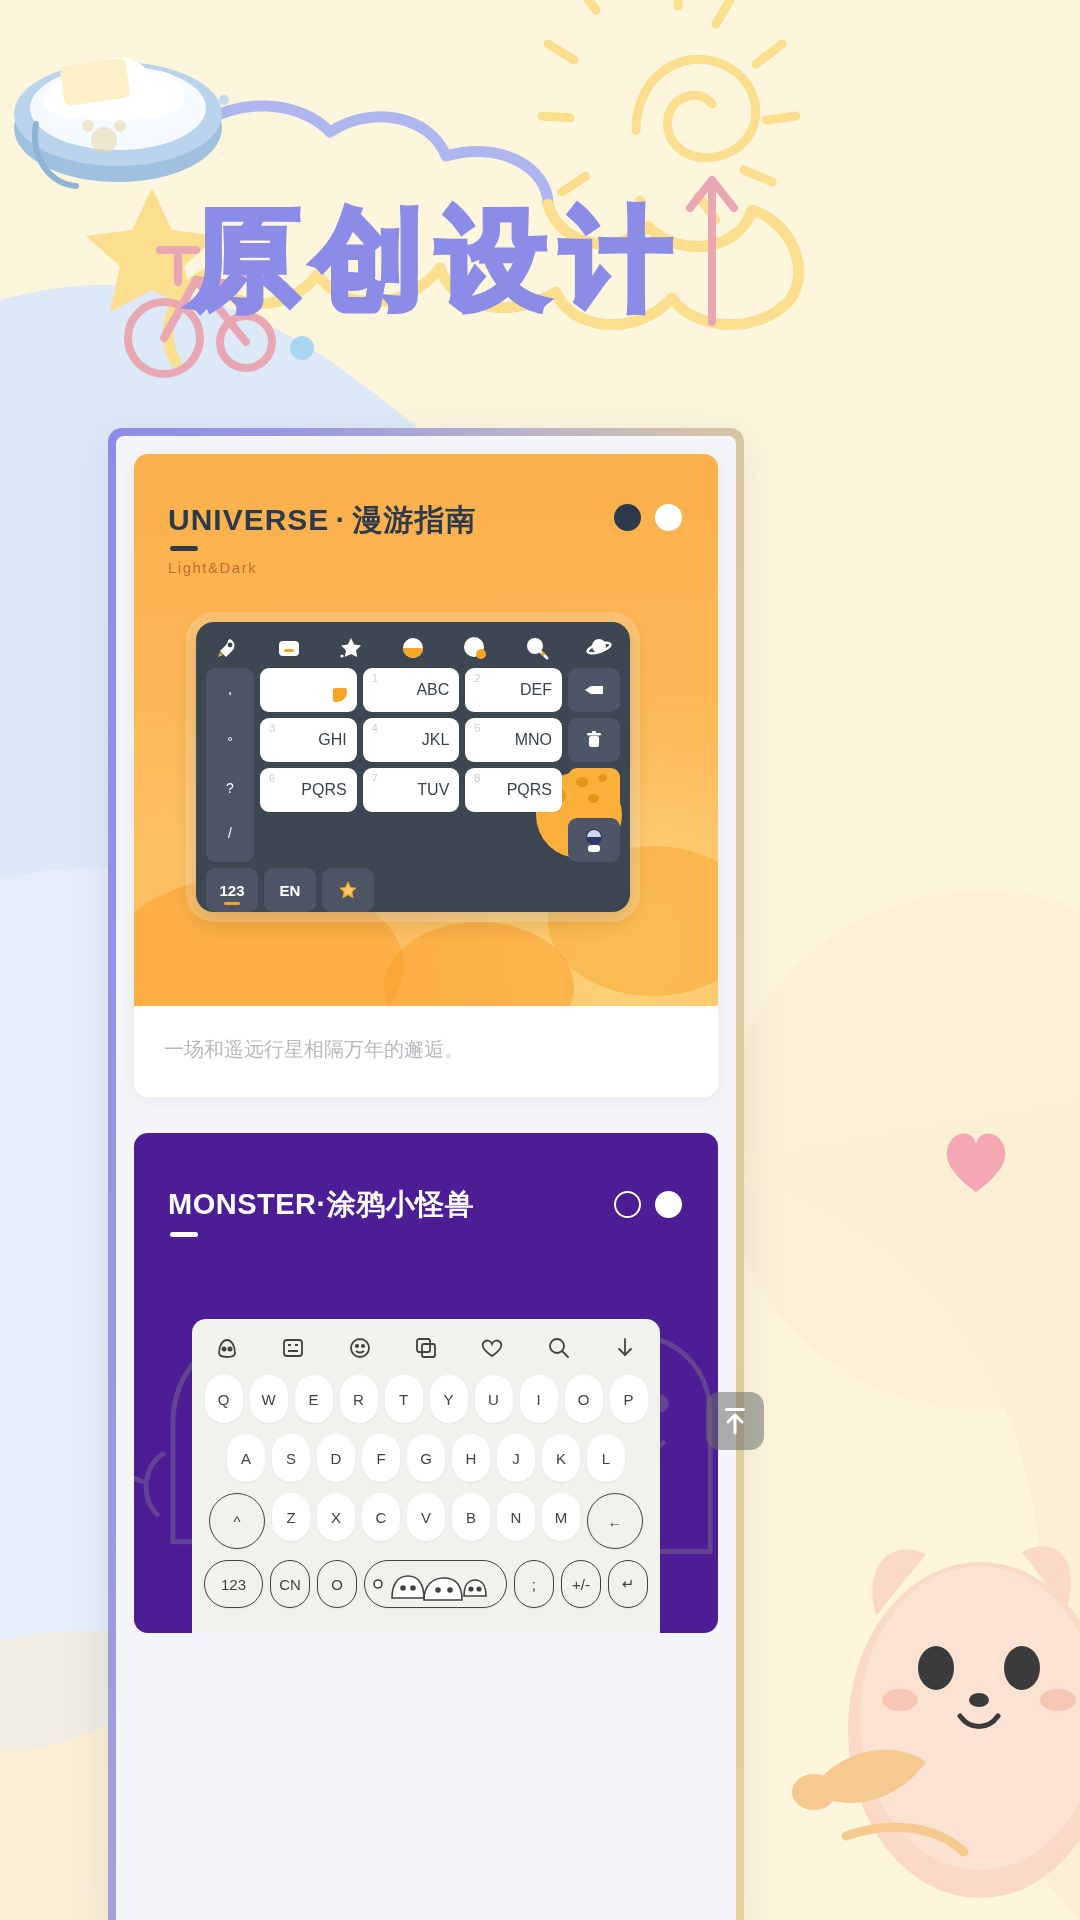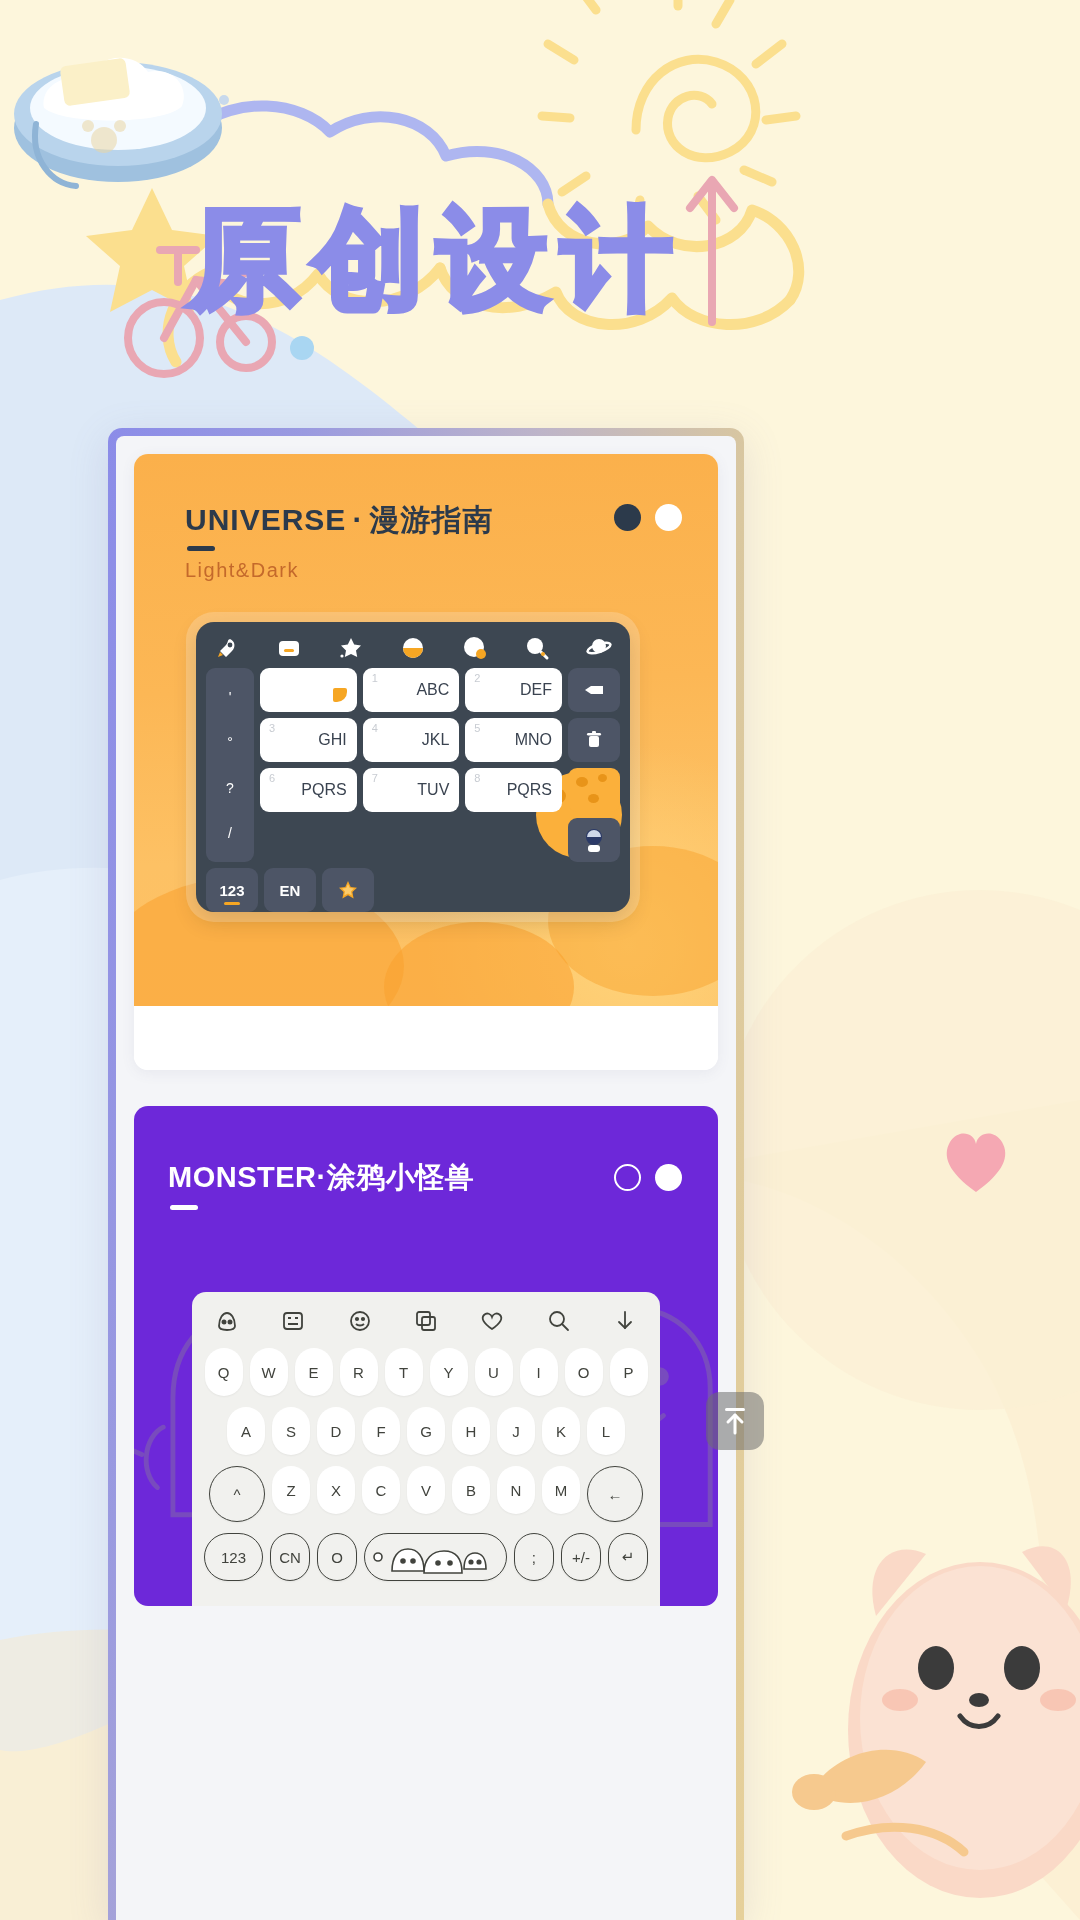--- a/index.html
+++ b/index.html
@@ -37,35 +37,34 @@
 
   
   .card { border-radius: 14px; overflow: hidden; background:#fff;
           box-shadow: 0 3px 14px rgba(90,90,130,.08); }
   #card-universe { margin-bottom: 36px; }
   .uni-preview {
     position: relative;
     height: 552px;
     background: linear-gradient(178deg,#FBB04B 0%, #FCB755 42%, #FDC164 72%, #FCC266 100%);
     overflow: hidden;
-    padding-left: 17px;
   }
   .uni-blob { position:absolute; border-radius:50%; background:#F9A12E; opacity:.55; }
   .uni-blob.b1 { width: 300px; height: 180px; left: -30px; bottom: -50px; }
   .uni-blob.b2 { width: 190px; height: 130px; left: 250px; bottom: -46px; }
   .uni-blob.b3 { width: 120px; height: 120px; left: 170px; bottom: 112px; background:#F9A530; opacity:.5;}
   .uni-blob.b4 { width: 210px; height: 150px; right: -40px; bottom: 10px; background:#F8A027; opacity:.45;}
   .uni-glow { position:absolute; width:420px; height:420px; border-radius:50%;
               right:-120px; bottom:-150px; background:radial-gradient(circle,#FFD37A 0%, rgba(253,194,102,0) 68%); }
 
   .uni-head { position: relative; padding: 46px 0 0 34px; z-index: 4; }
   .uni-title { font-size: 30px; font-weight: 700; color: #2C3A4B; letter-spacing: 1px; }
   .uni-title .sep { padding: 0 6px; }
   .uni-underline { width: 28px; height: 5px; background:#2C3A4B; border-radius:3px; margin: 5px 0 8px 2px; }
-  .uni-sub { font-size: 20px; color:#C4692B; letter-spacing: 1.5px; }
+  .uni-sub { font-size: 15px; color:#C4692B; letter-spacing: 1.5px; }
 
   .toggle-dots { position:absolute; right: 36px; top: 50px; display:flex; gap: 14px; z-index: 6;}
   .dot { width: 27px; height: 27px; border-radius: 50%; }
   .dot.dark  { background:#2C3A4B; }
   .dot.light { background:#ffffff; }
   .dot.ring  { background: transparent; border: 2px solid #ffffff; }
 
   
   #kb-universe {
     position: absolute; left: 62px; top: 168px;
@@ -110,21 +109,21 @@
                padding-right:12px; font-size:13px; color:#3A4350;}
   .key-space .cheese { position:absolute; left:0; top:0; height:100%; width:62%;
                background:#FBB03B; border-radius:9px 60% 60% 9px; }
   .key-space .cheese i { position:absolute; background:#F6A623; border-radius:50%; display:block;}
 
   .card-caption { padding: 30px 30px 34px 30px; background:#fff; }
   .cap-title { font-size: 24px; color:#3B3B42; margin-bottom: 16px; }
   .cap-desc  { font-size: 20px; color:#B9B9BF; }
 
   
-  #card-monster { border-radius: 14px; background:#6d28d9; overflow:hidden; position:relative;
+  #card-monster { border-radius: 14px; background:#4c1d95; overflow:hidden; position:relative;
                   height: 500px; }
   .mon-head { padding: 52px 0 0 34px; position:relative; z-index:4; }
   .mon-title { font-size: 29px; font-weight:700; color:#fff; letter-spacing:.5px;}
   .mon-underline { width:28px;height:5px;background:#fff;border-radius:3px;margin:7px 0 6px 2px;}
   .mon-year { font-size:17px; color:#fff; font-weight:700; letter-spacing:1px;}
   .mon-ghosts { position:absolute; inset:0; z-index:1; opacity:.35;}
 
   #kb-monster {
     position:absolute; left:58px; top:186px; right:58px; bottom:0;
     background:#F1F1EE; border-radius:14px 14px 0 0; padding: 14px 12px 0 12px;
@@ -438,20 +437,21 @@
               <svg width="22" height="22" viewBox="0 0 22 22">
                   <path d="M11,2 L13.7,8 L20,8.8 L15.4,13 L16.6,19.4 L11,16.2 L5.4,19.4 L6.6,13 L2,8.8 L8.3,8Z" fill="#F6A623"></path>
                   <path d="M11,5 L12.8,9 L17,9.6 L14,12.4 L14.8,16.6 L11,14.4 L7.2,16.6 L8,12.4 L5,9.6 L9.2,9Z" fill="#FBCB6B"></path>
                 </svg>
             </div>
           </div>
         </div>
       </div>
 
       <div class="card-caption">
+        <div class="cap-desc">一场和遥远行星相隔万年的邂逅。</div>
       </div>
     </div>
 
     <div id="card-monster">
 
       <svg class="mon-ghosts" viewBox="0 0 600 500">
         <g stroke="#8d8d8d" stroke-width="5" fill="none" stroke-linecap="round">
           <path d="M40,300 C40,250 70,214 110,214 C150,214 180,250 180,300 L180,420 L40,420Z"></path>
           <path d="M62,250 C62,226 76,216 86,216"></path>
           <circle cx="86" cy="282" r="7" fill="#8d8d8d"></circle>

